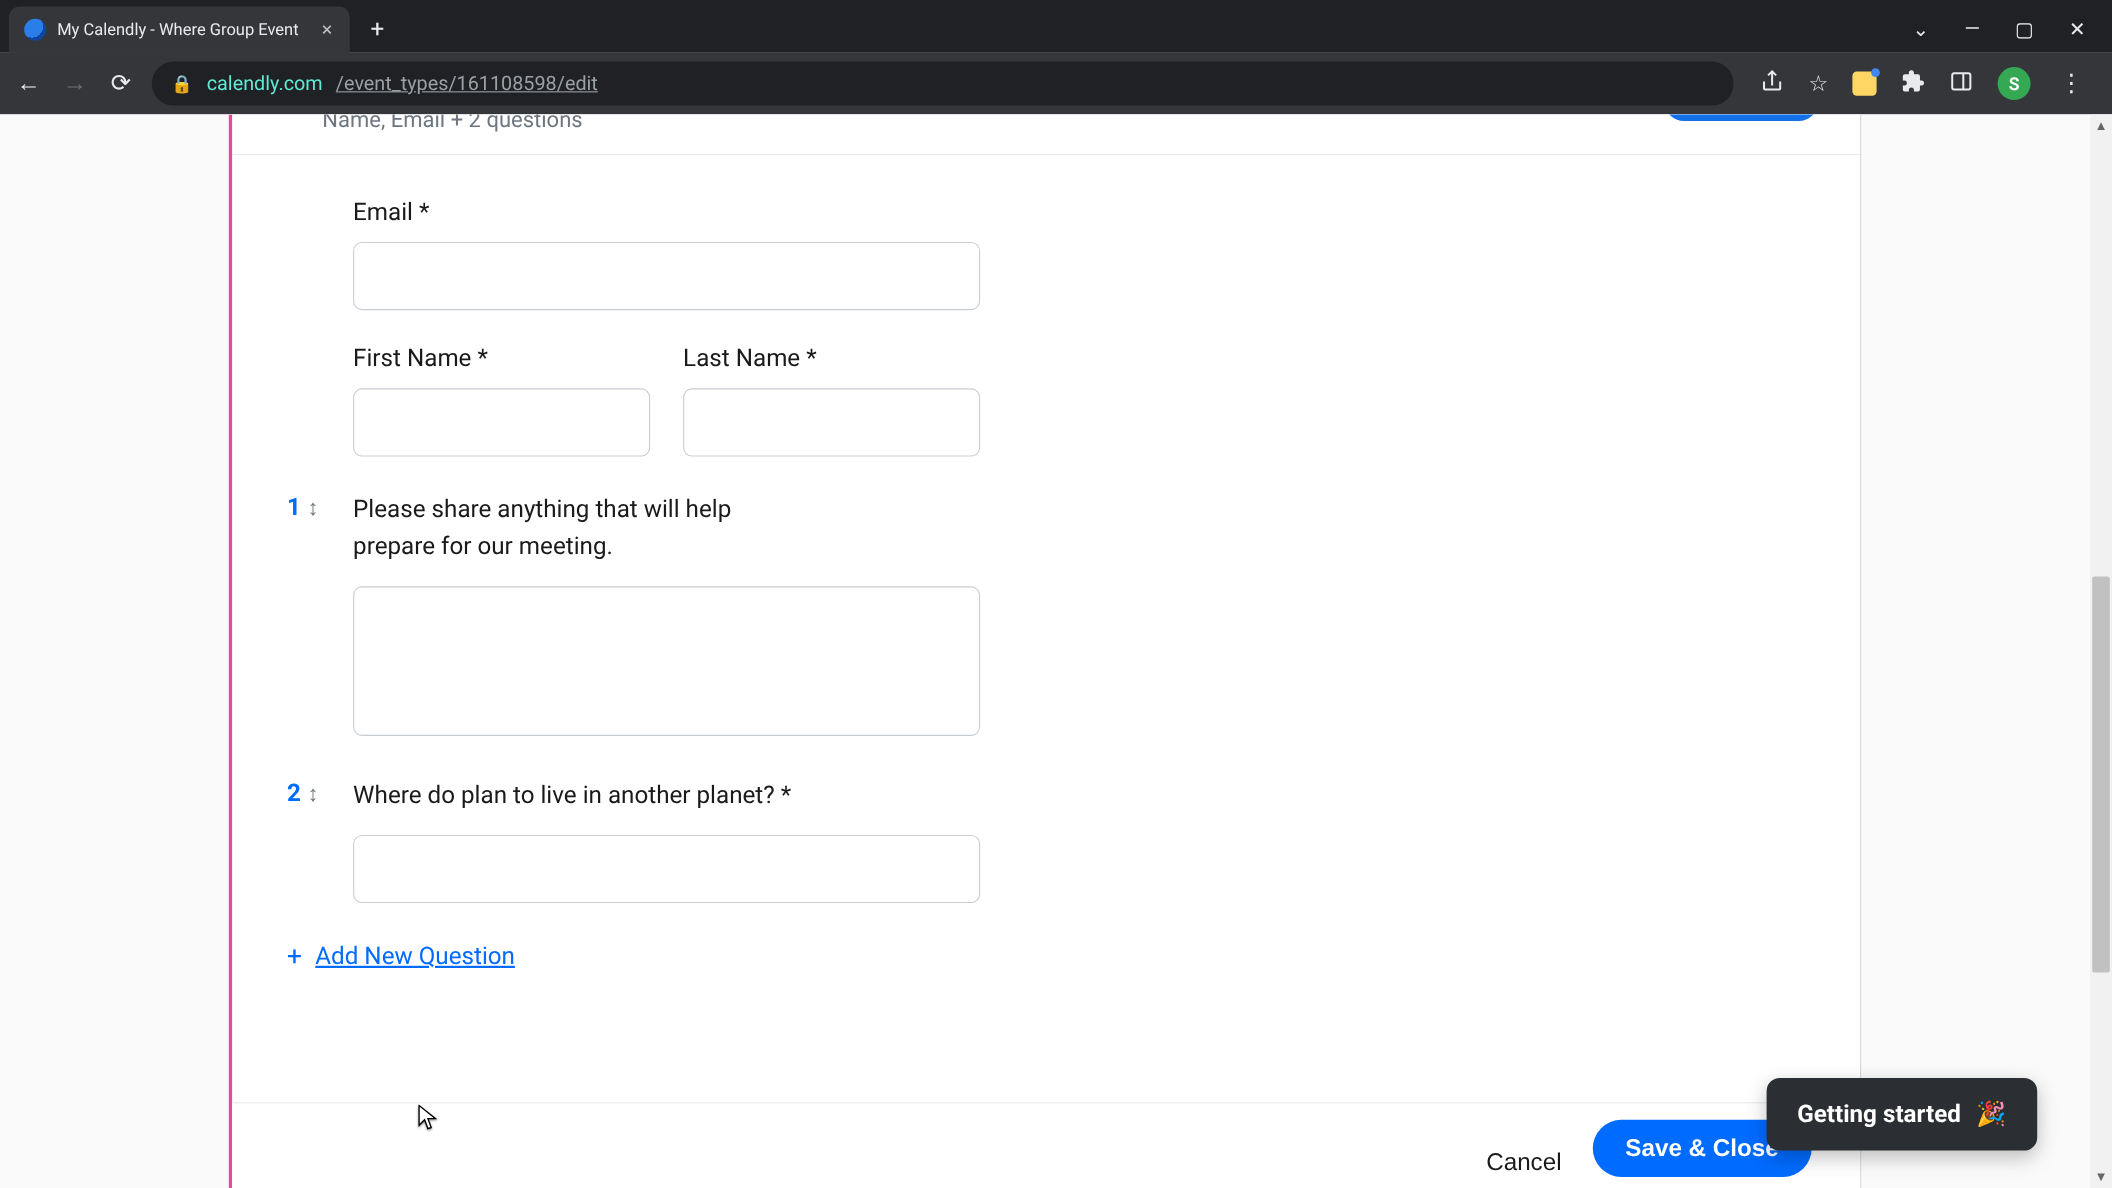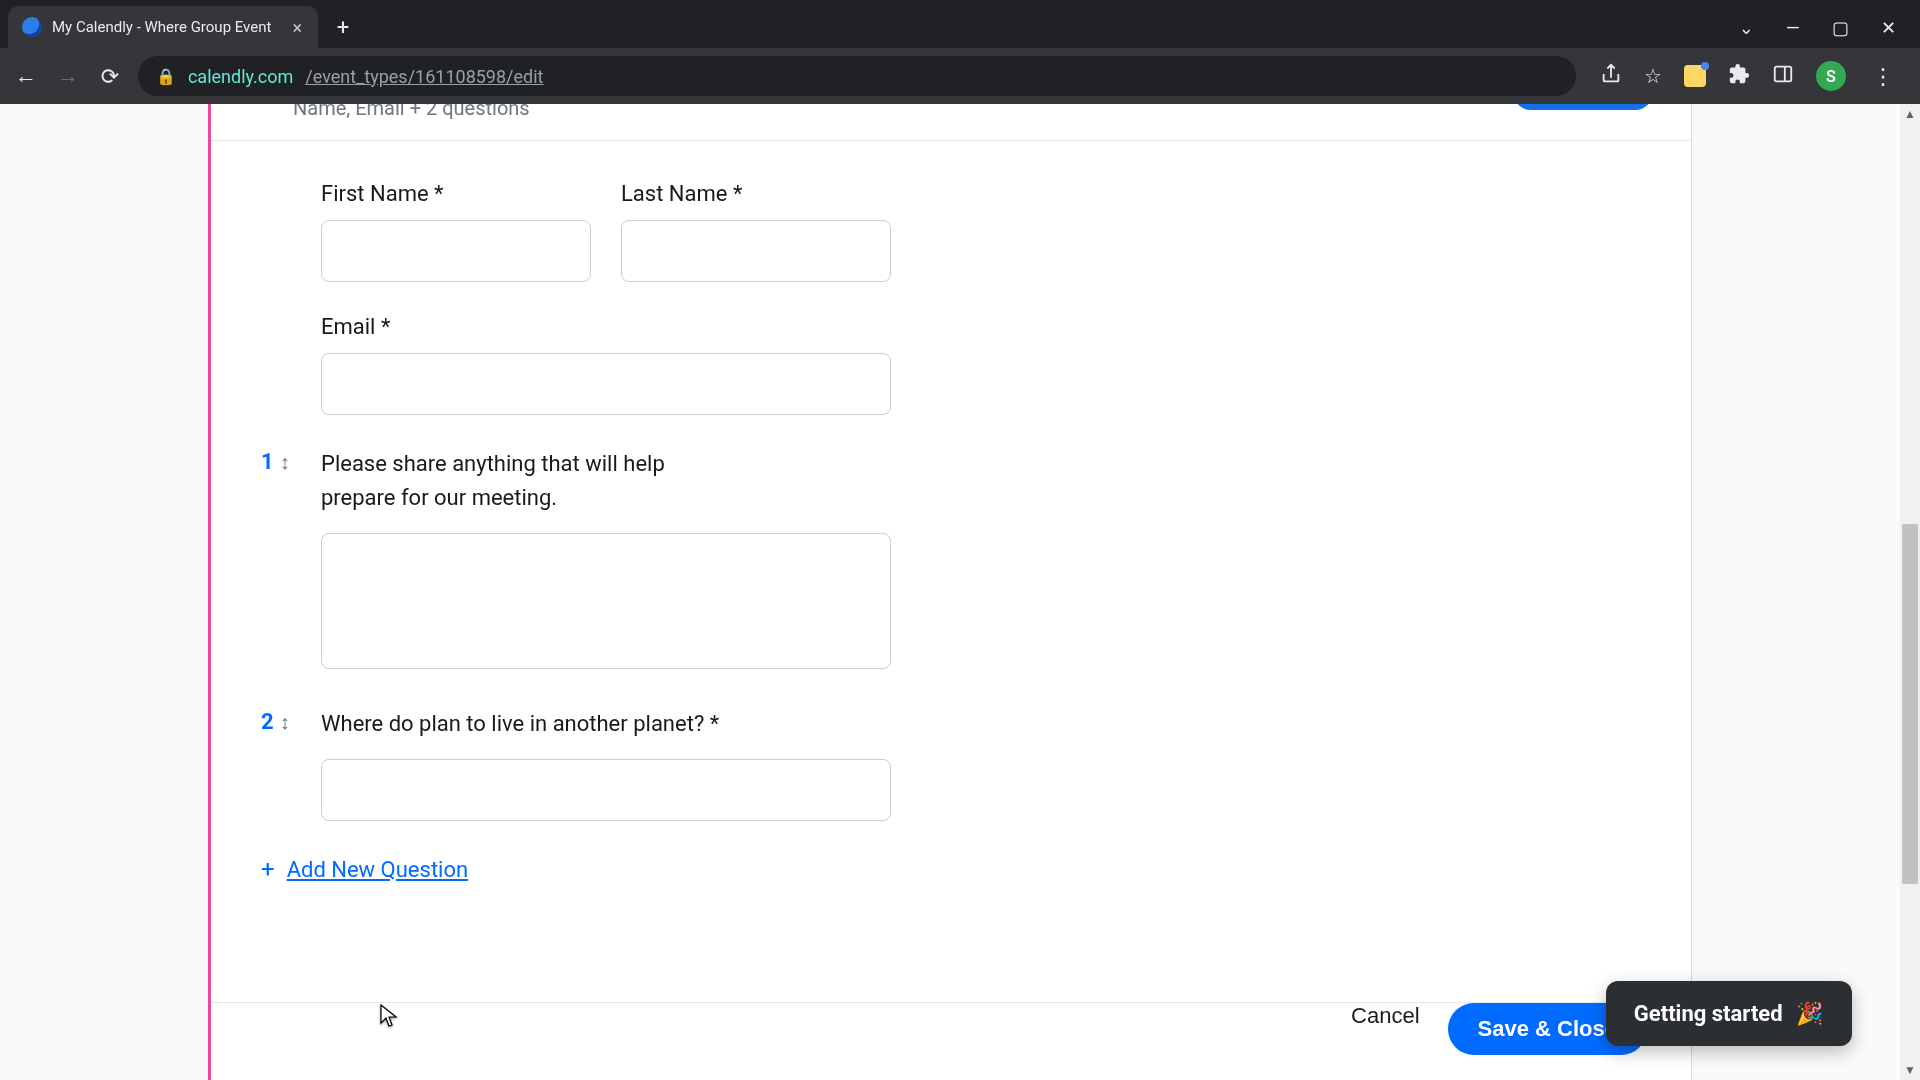--- a/index.html
+++ b/index.html
@@ -91,22 +91,22 @@
 .q-num { color: #006bff; font-size: 22px; font-weight: 700; }
 .q-drag { color: #6e7680; font-size: 20px; cursor: grab; }
 .q-label { color: #1a1a1a; font-size: 22px; max-width: 420px; line-height: 1.55; margin-bottom: 18px; }
 
 .add-q { display: flex; align-items: center; gap: 12px; color: #006bff; font-size: 22px; cursor: pointer; padding-left: 0; margin-top: 6px; }
 .add-q .plus { font-size: 24px; font-weight: 400; }
 .add-q .txt { text-decoration: underline; }
 
 .card-footer {
   position: absolute; left: 0; right: 0; bottom: 0; height: 78px;
-  border-top: 1px solid #e6e9ec; display: flex; align-items: flex-start; justify-content: flex-end;
-  gap: 28px; padding: 0 44px; background:#fff;
+  border-top: 1px solid #e6e9ec; display: flex; align-items: flex-end; justify-content: flex-end;
+  gap: 28px; padding: 10px 44px; background:#fff;
 }
 .btn-cancel { color: #1a1a1a; font-size: 22px; background: none; border: none; cursor: pointer; }
 .btn-primary {
   background: #006bff; color: #fff; border: none; border-radius: 40px; height: 52px;
   padding: 0 30px; font-size: 22px; font-weight: 600; cursor: pointer;
 }
 
 .getting-started {
   position: absolute; right: 68px; bottom: 34px;
   background: #2b2f33; color: #fff; border-radius: 12px; padding: 20px 28px;
@@ -176,33 +176,33 @@
 <div class="viewport">
 
   <div class="card">
     <div class="pill-top"></div>
     <div class="card-top-sub cut">Name, Email + 2 questions</div>
 
     <div class="form-area">
 
       <div class="row" style="padding-left:60px;">
         <div class="field">
+          <div class="label">Email *</div>
+          <input class="input w-md" style="">
+        </div>
+      </div>
+
+      <div class="row" style="padding-left:60px;">
+        <div class="field">
           <div class="label">First Name *</div>
           <input class="input w-sm" style="">
         </div>
         <div class="field">
           <div class="label">Last Name *</div>
           <input class="input w-sm" style="">
-        </div>
-      </div>
-
-      <div class="row" style="padding-left:60px;">
-        <div class="field">
-          <div class="label">Email *</div>
-          <input class="input w-md" style="">
         </div>
       </div>
 
       <div class="q-block">
         <div class="q-marker">
           <span class="q-num">1</span>
           <span class="q-drag">↕</span>
         </div>
         <div class="q-label">Please share anything that will help prepare for our meeting.</div>
         <textarea class="textarea" style=""></textarea>

